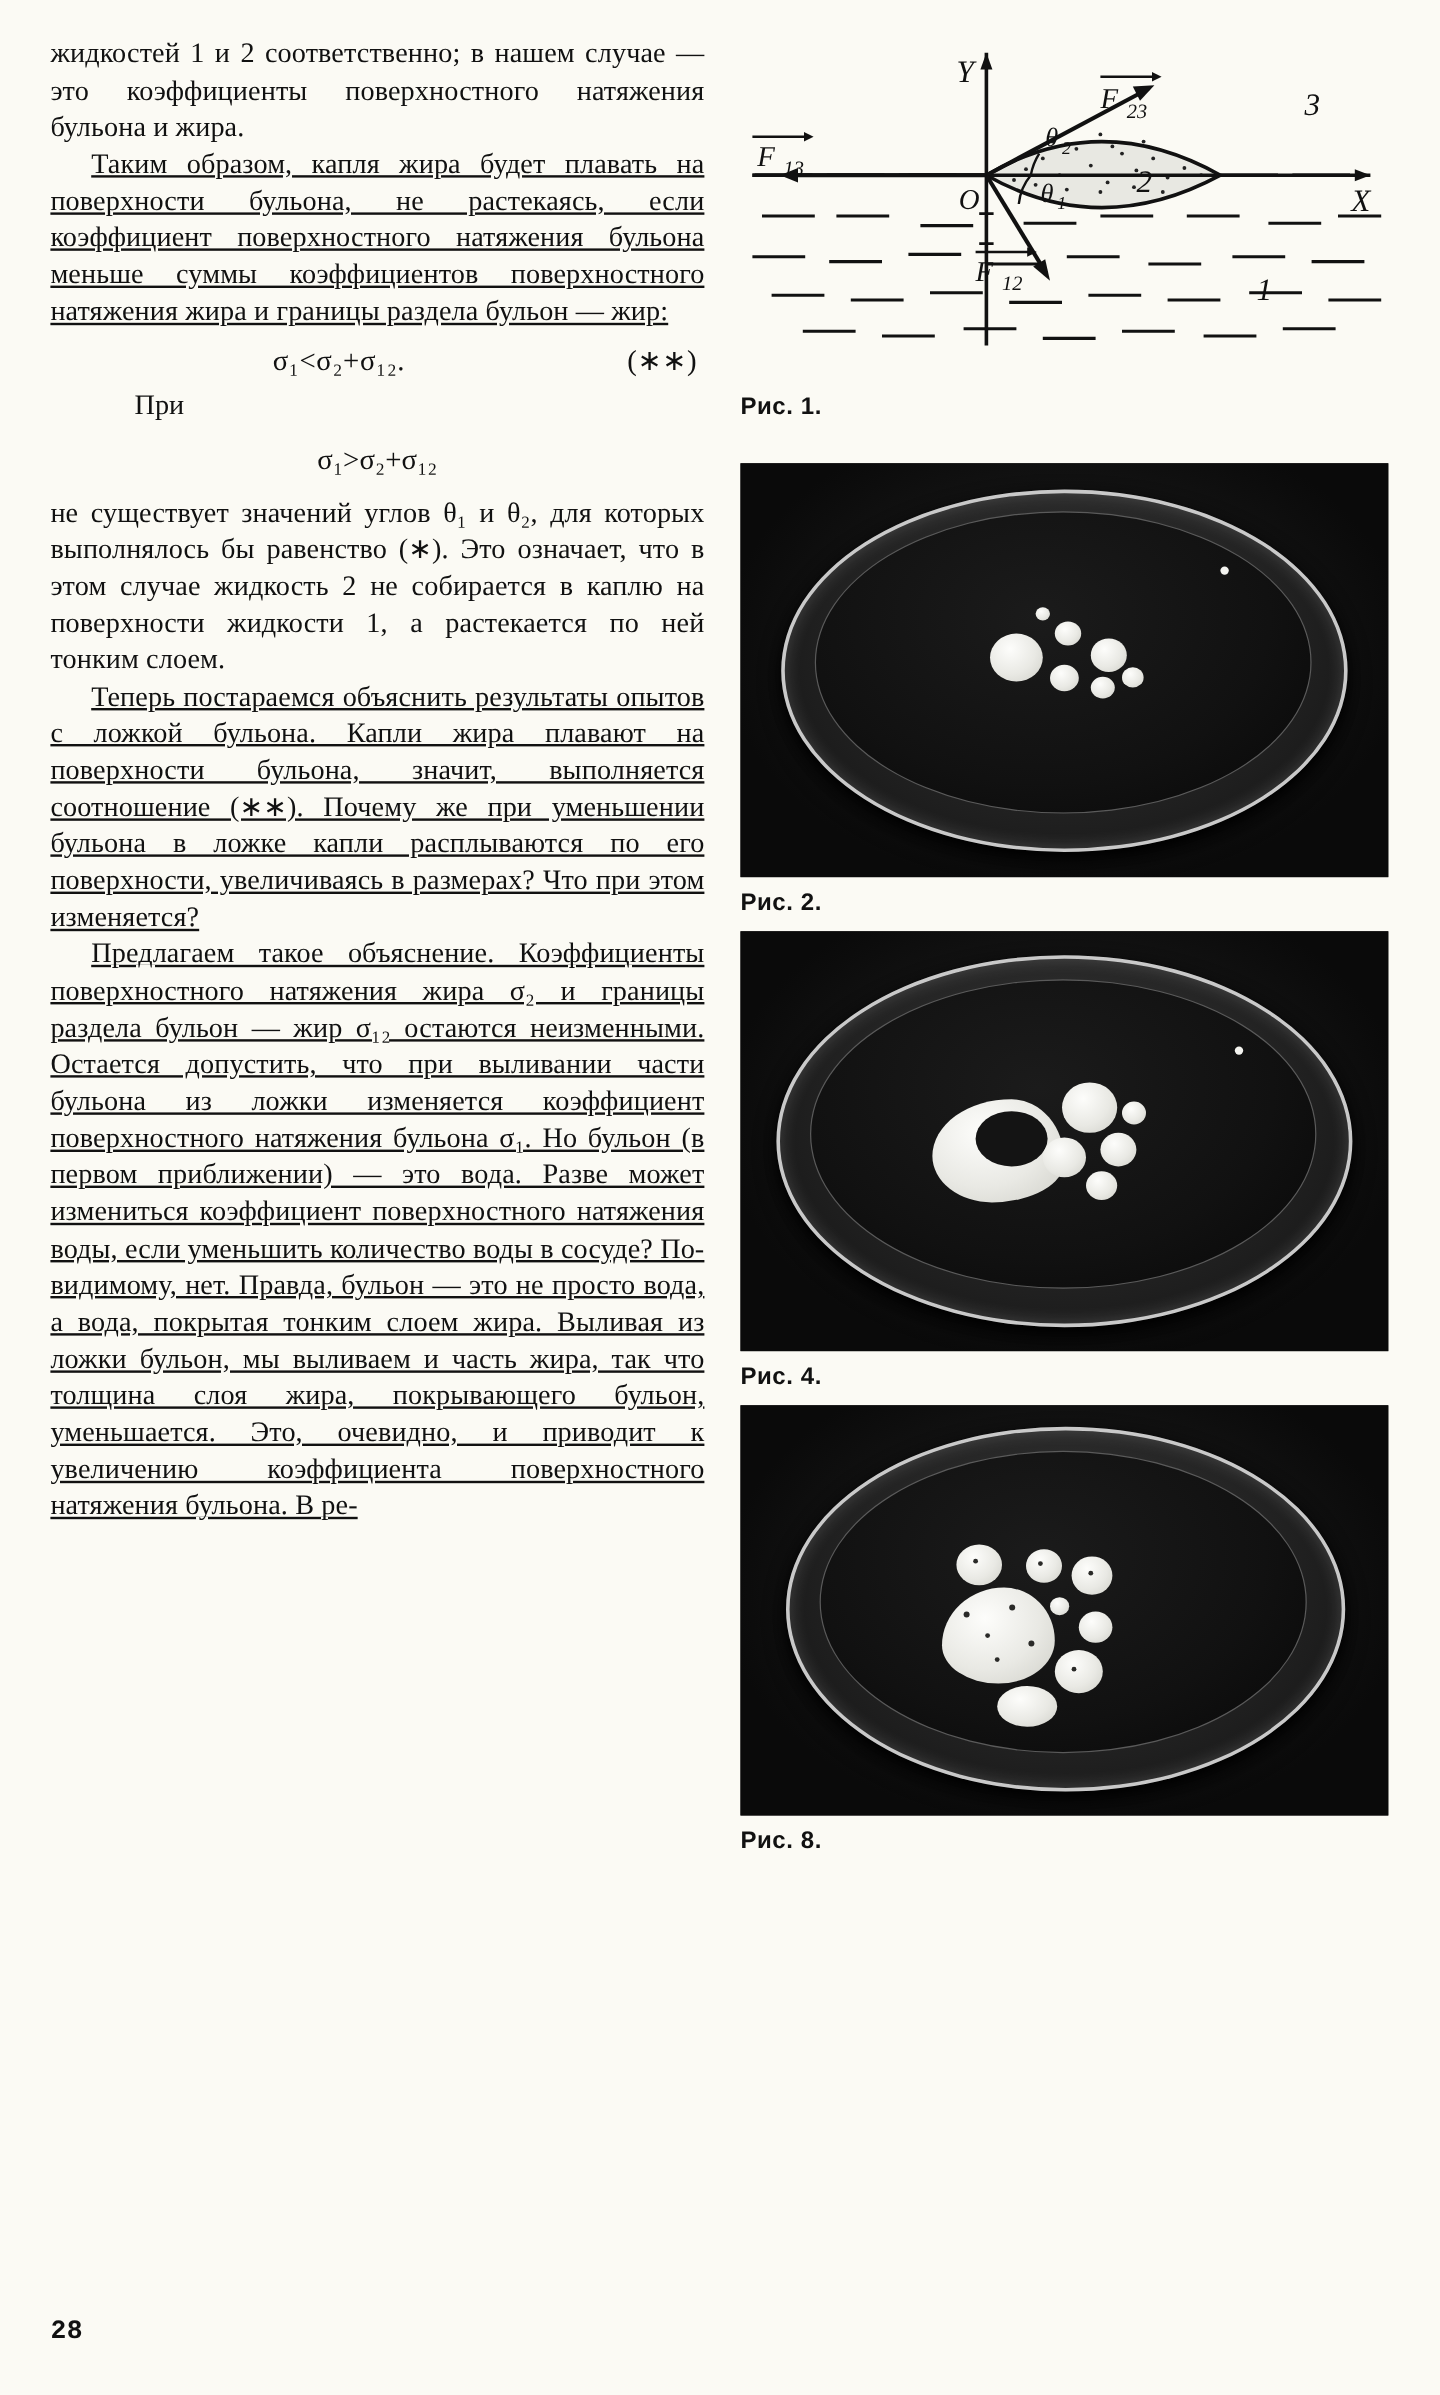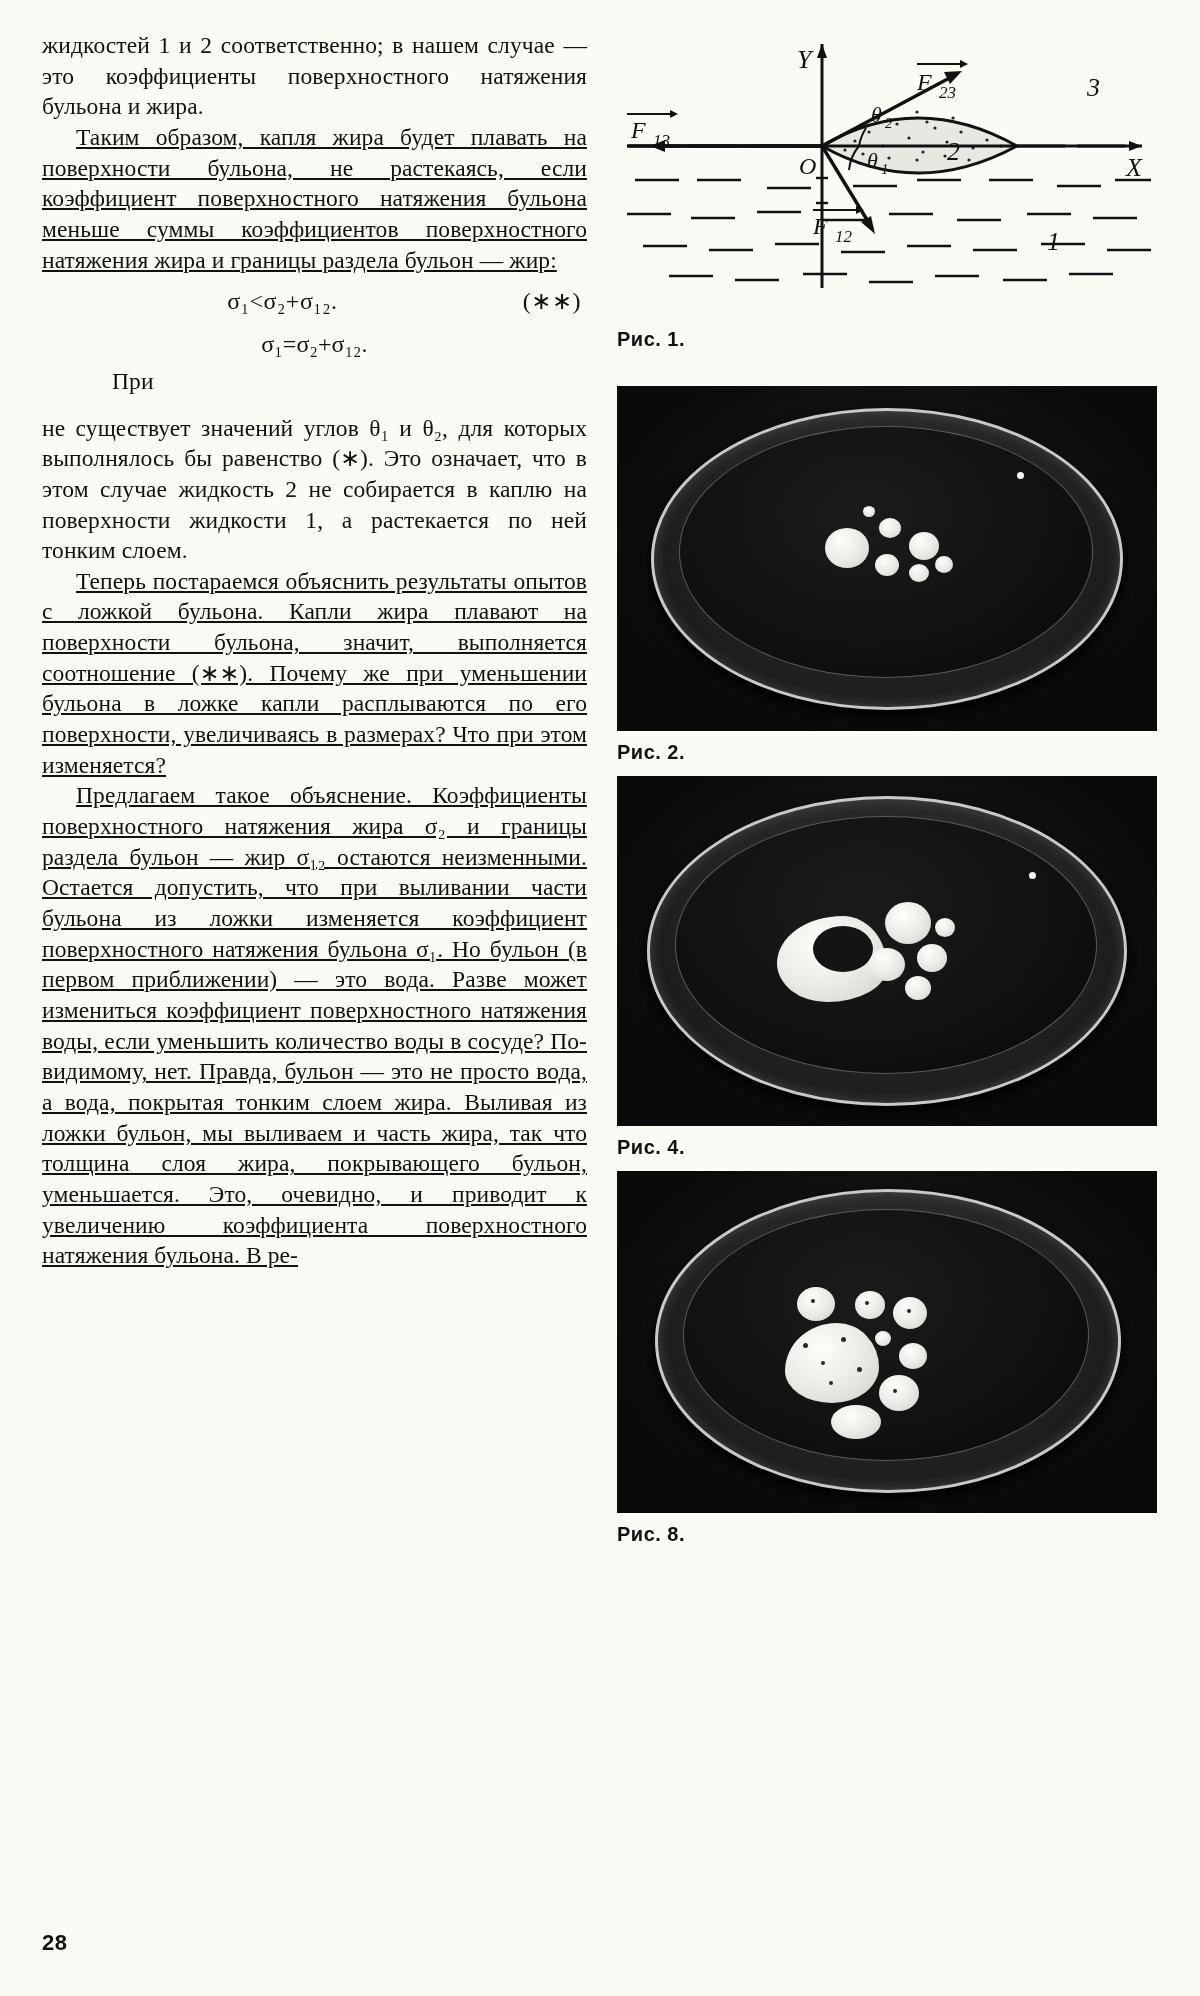--- a/index.html
+++ b/index.html
@@ -55,21 +55,21 @@
     text-align: center;
     margin: 4px 0 12px 0;
     font-size: 24px;
   }
 
   
   .folio {
     position: absolute;
     left: 42px;
     top: 1930px;
-    font-family: Liberation Sans, sans-serif;
+    font-family: Liberation Mono, monospace;
     font-weight: bold;
     font-size: 22px;
     letter-spacing: 0.5px;
   }
 
   
   .fig-col {
     position: absolute;
     left: 617px;
     top: 28px;
@@ -147,26 +147,26 @@
 
     <p>жидкостей 1 и 2 соответственно; в нашем случае — это коэффициенты поверхностного натяжения бульона и жира.</p>
     <p class="indent">Таким образом, капля жира будет плавать на поверхности бульона, не растекаясь, если коэффициент поверхностного натяжения бульона меньше суммы коэффициентов поверхностного натяжения жира и границы раздела бульон — жир:</p>
 
     <div class="formula">
       <span class="starred">(∗∗)</span>
       <span>σ₁&lt;σ₂+σ₁₂.</span>
     </div>
 
 
+
+    <p style="text-indent:70px;margin:-6px 0 16px 0;">При</p>
+
     <div class="formula-c">
-      <span>σ₁=σ₂+σ₁₂.</span>
-    </div>
-
-    <p style="text-indent:70px;margin:-6px 0 16px 0;">При</p>
-
+      <span>σ₁&gt;σ₂+σ₁₂</span>
+    </div>
 
     <p>не существует значений углов θ₁ и θ₂, для которых выполнялось бы равенство (∗). Это означает, что в этом случае жидкость 2 не собирается в каплю на поверхности жидкости 1, а растекается по ней тонким слоем.</p>
     <p class="indent">Теперь постараемся объяснить результаты опытов с ложкой бульона. Капли жира плавают на поверхности бульона, значит, выполняется соотношение (∗∗). Почему же при уменьшении бульона в ложке капли расплываются по его поверхности, увеличиваясь в размерах? Что при этом изменяется?</p>
     <p class="indent">Предлагаем такое объяснение. Коэффициенты поверхностного натяжения жира σ₂ и границы раздела бульон — жир σ₁₂ остаются неизменными. Остается допустить, что при выливании части бульона из ложки изменяется коэффициент поверхностного натяжения бульона σ₁. Но бульон (в первом приближении) — это вода. Разве может измениться коэффициент поверхностного натяжения воды, если уменьшить количество воды в сосуде? По-видимому, нет. Правда, бульон — это не просто вода, а вода, покрытая тонким слоем жира. Выливая из ложки бульон, мы выливаем и часть жира, так что толщина слоя жира, покрывающего бульон, уменьшается. Это, очевидно, и приводит к увеличению коэффициента поверхностного натяжения бульона. В ре-</p>
   </div>
 
   <div class="folio">28</div>
 
   <div class="fig-col">
 

